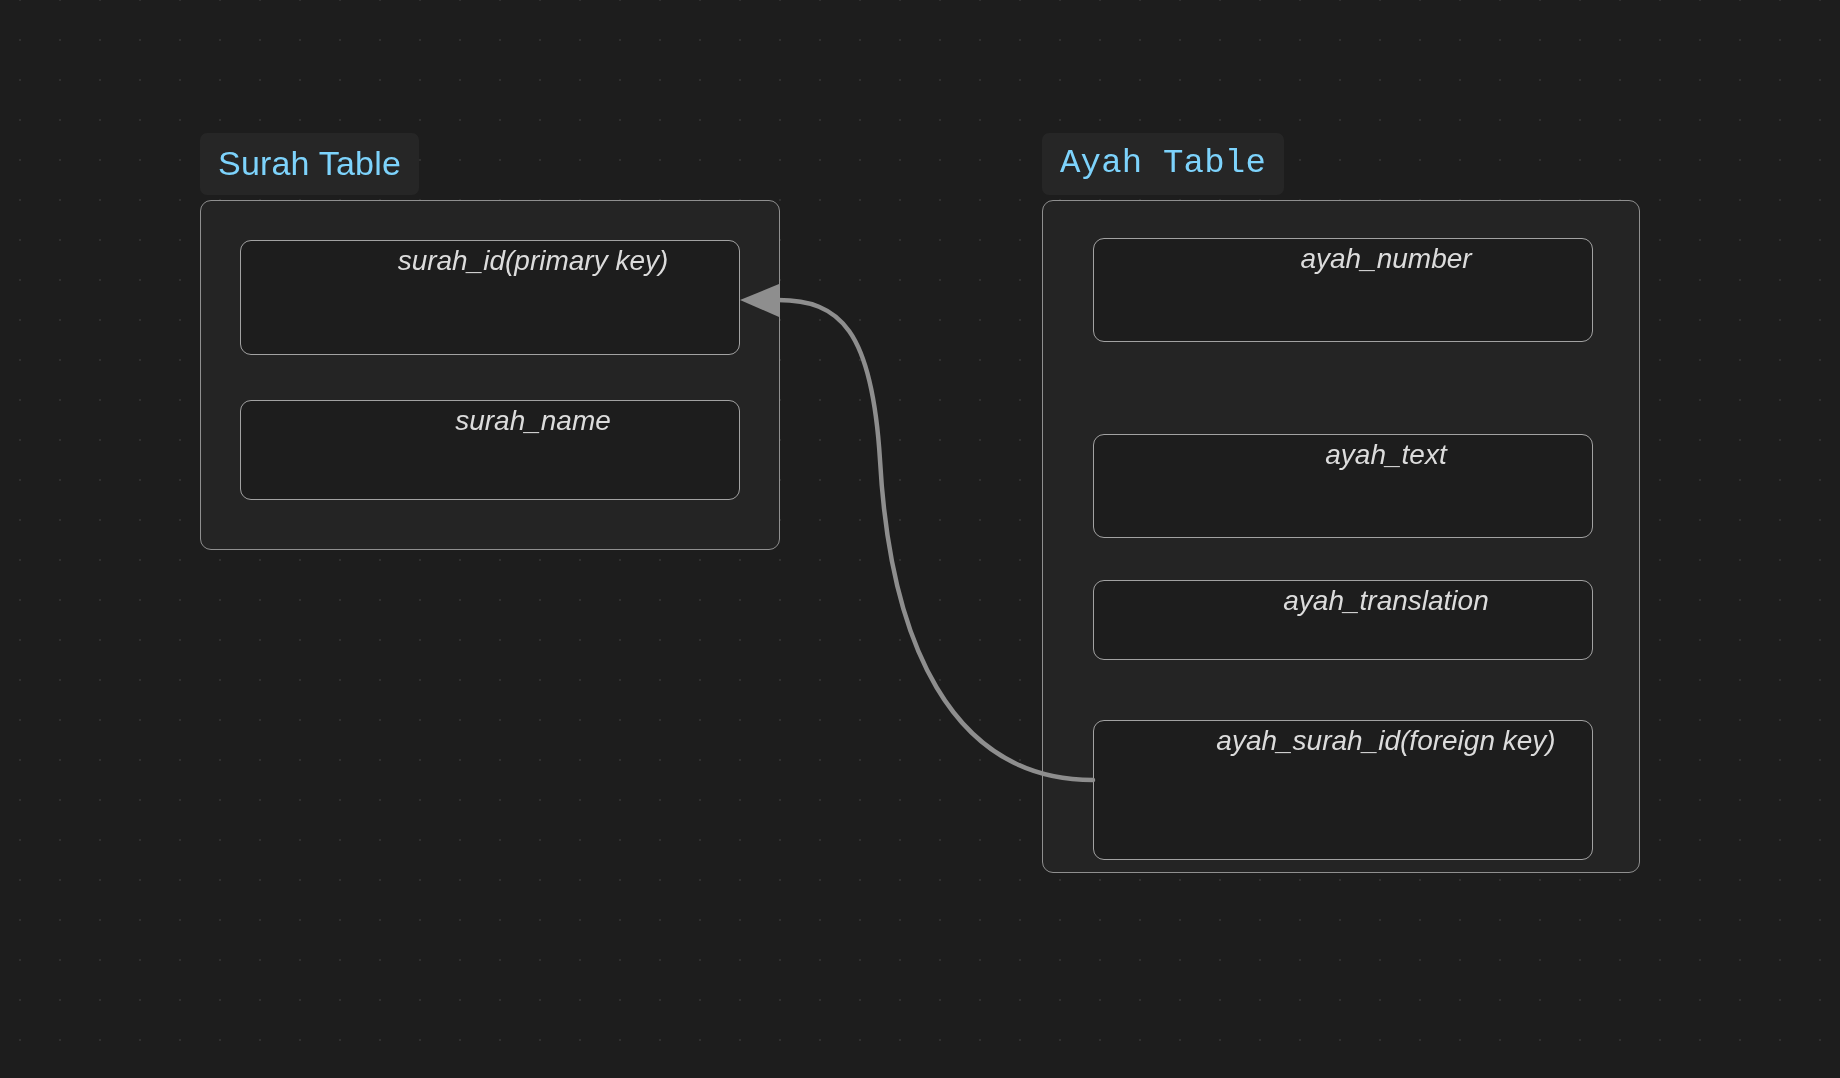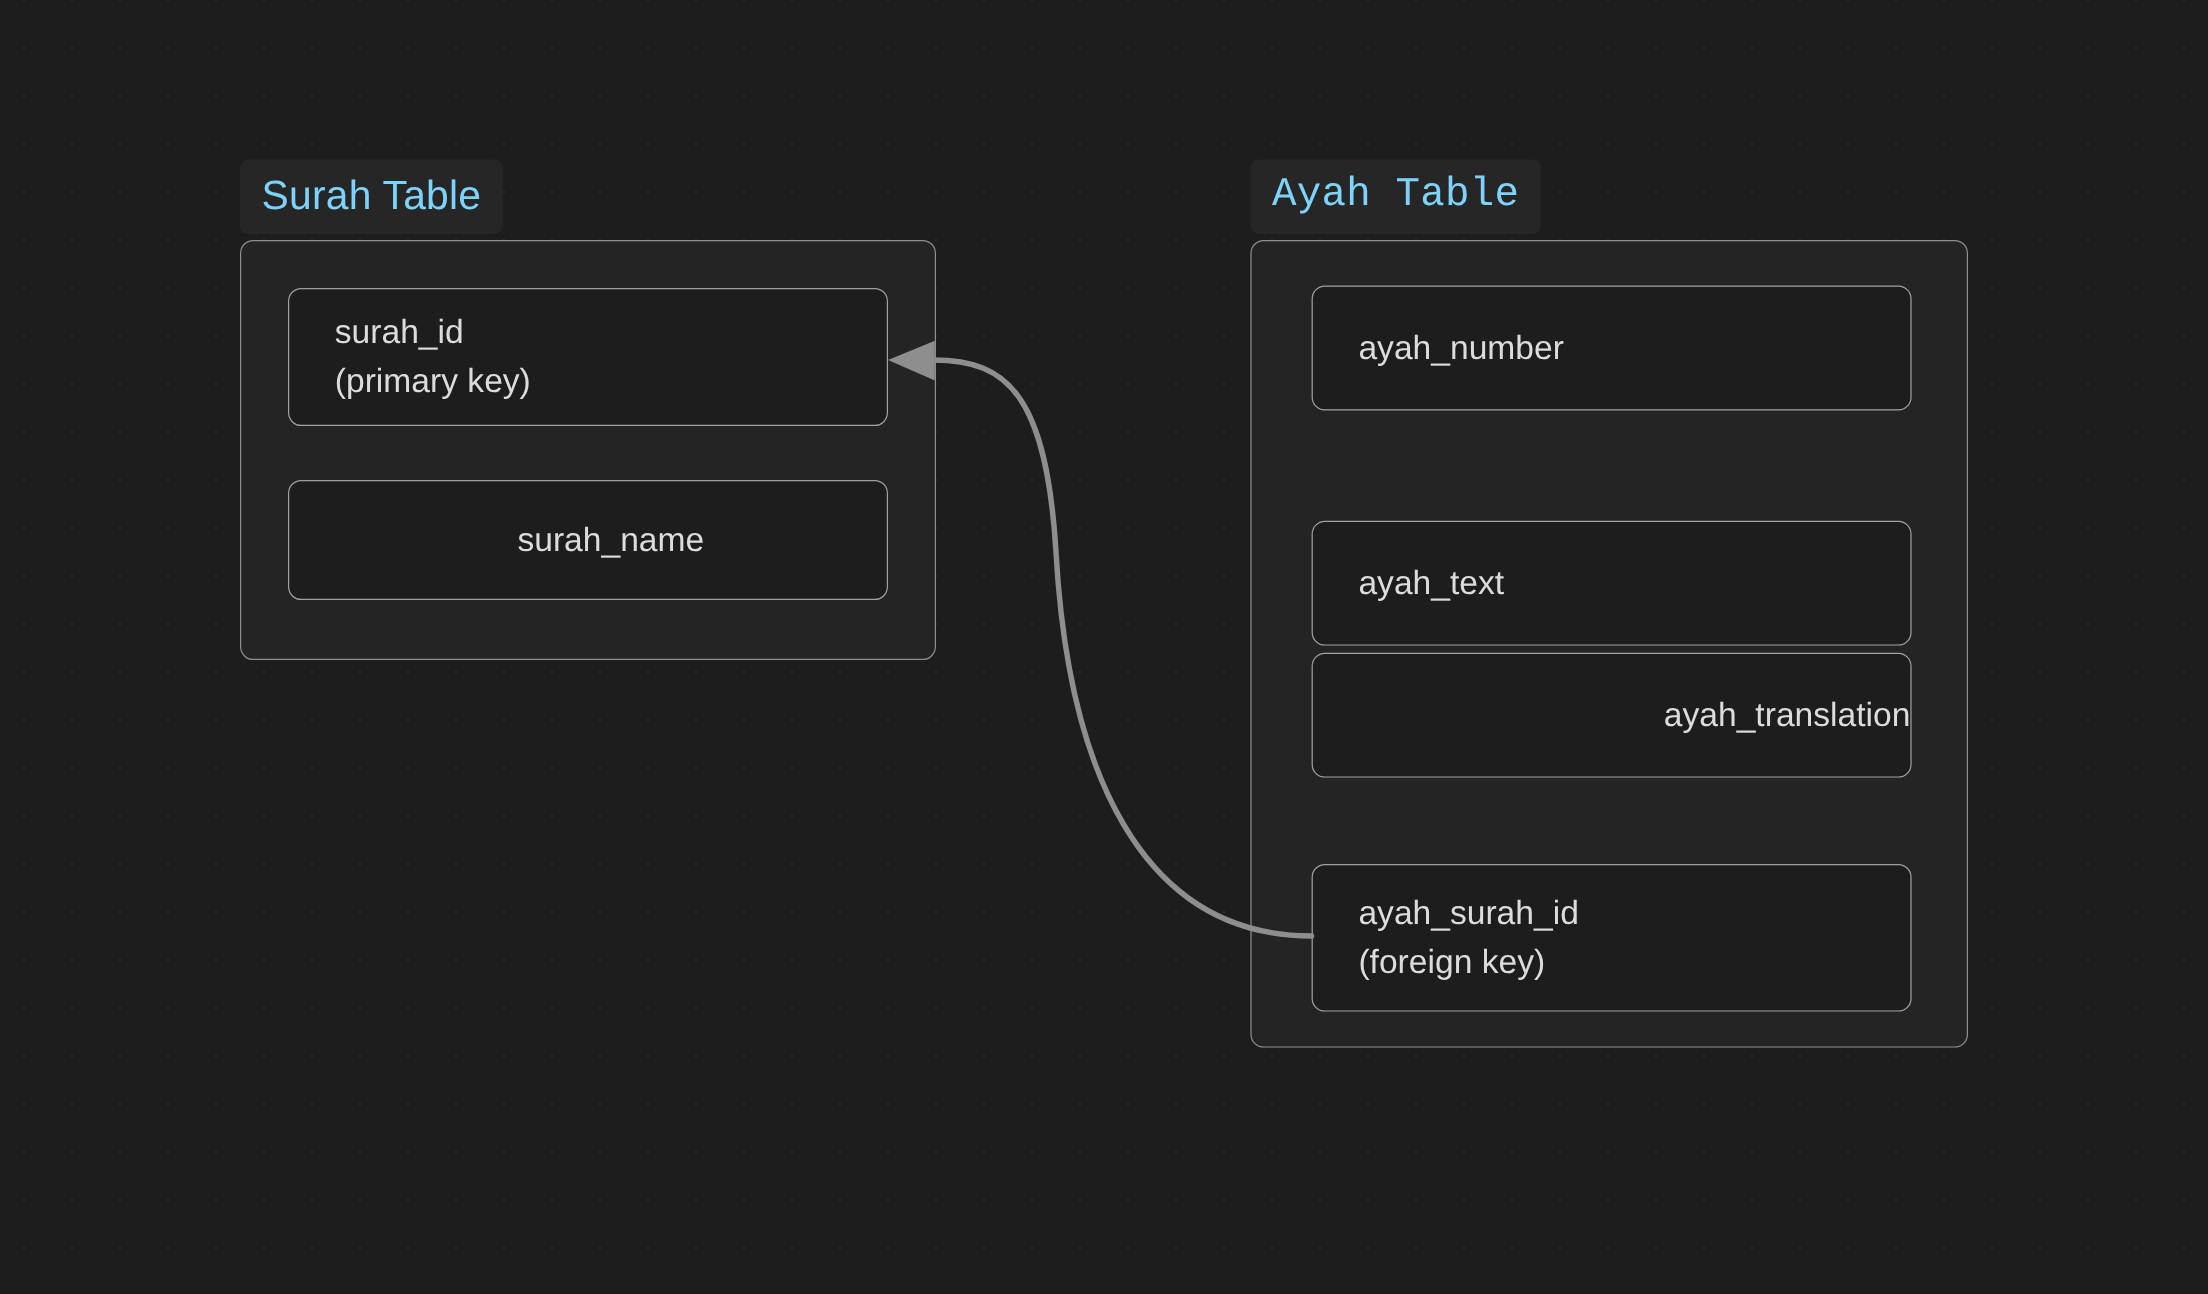--- a/index.html
+++ b/index.html
@@ -47,24 +47,25 @@
     z-index: 1;
   }
 
   .field-box {
     position: absolute;
     box-sizing: border-box;
     border: 1.6px solid #a2a2a2;
     border-radius: 11px;
     background: #1d1d1d;
     display: flex;
-    flex-direction: column;
+    flex-direction: row;
     justify-content: center;
-    padding-left: 38px;
+    padding-left: 86px;
     z-index: 2;
+    font-style: italic;
   }
 
   .field-line {
     color: #dcdcdc;
     font-size: 28px;
     line-height: 1.46;
     white-space: nowrap;
   }
 
   
@@ -106,25 +107,25 @@
     <div class="table-box" style="left:1042px; top:200px; width:598px; height:673px;"></div>
 
     <div class="field-box" style="left:1093px; top:238px; width:500px; height:104px;">
       <span class="field-line">ayah_number</span>
     </div>
 
     <div class="field-box" style="left:1093px; top:398px; width:500px; height:104px;margin-top:36px;">
       <span class="field-line">ayah_text</span>
     </div>
 
-    <div class="field-box" style="left:1093px; top:544px; width:500px; height:104px;text-align:right;">
+    <div class="field-box" style="left:1093px; top:580px; width:500px; height:80px;text-align:right;">
       <span class="field-line">ayah_translation</span>
     </div>
 
-    <div class="field-box" style="left:1093px; top:720px; width:500px; height:123px;">
+    <div class="field-box" style="left:1093px; top:720px; width:500px; height:140px;">
       <span class="field-line">ayah_surah_id</span>
       <span class="field-line">(foreign key)</span>
     </div>
   </div>
 
   <svg id="connector" viewBox="0 0 1840 1078">
     <path d="M 1093 780 C 950 780, 890 640, 880 460 C 872 330, 840 300, 778 300" fill="none" stroke="#8e8e8e" stroke-width="4.5" stroke-linecap="round"></path>
     <polygon points="740,300 779,284 779,317" fill="#8e8e8e"></polygon>
   </svg>
 

